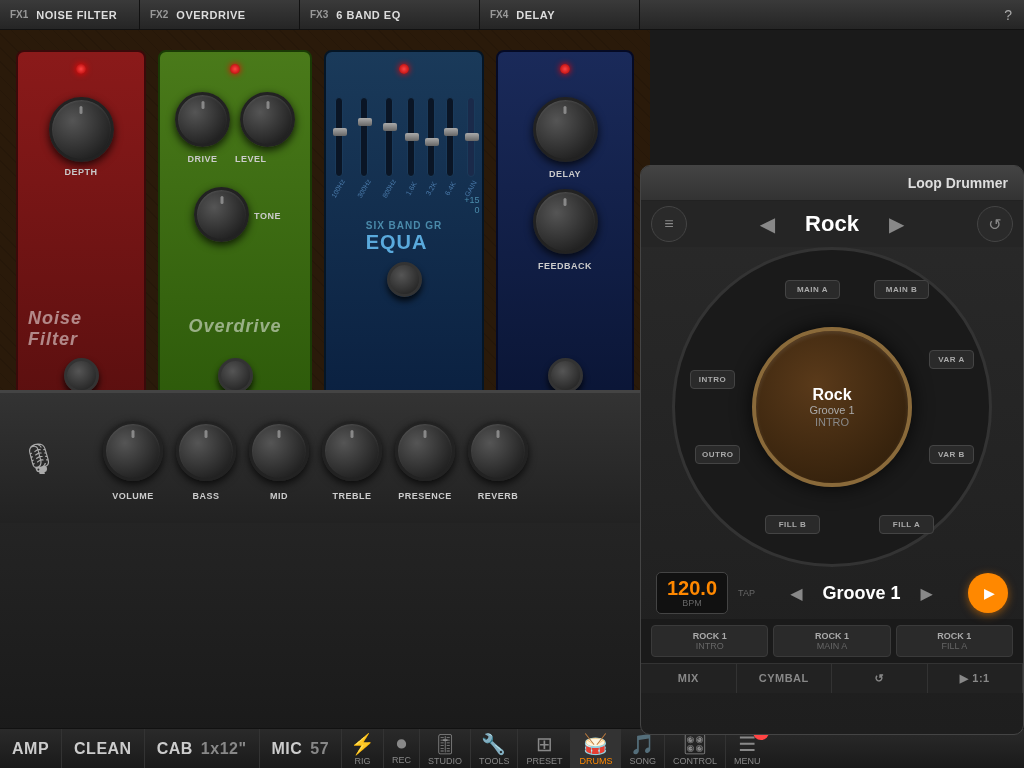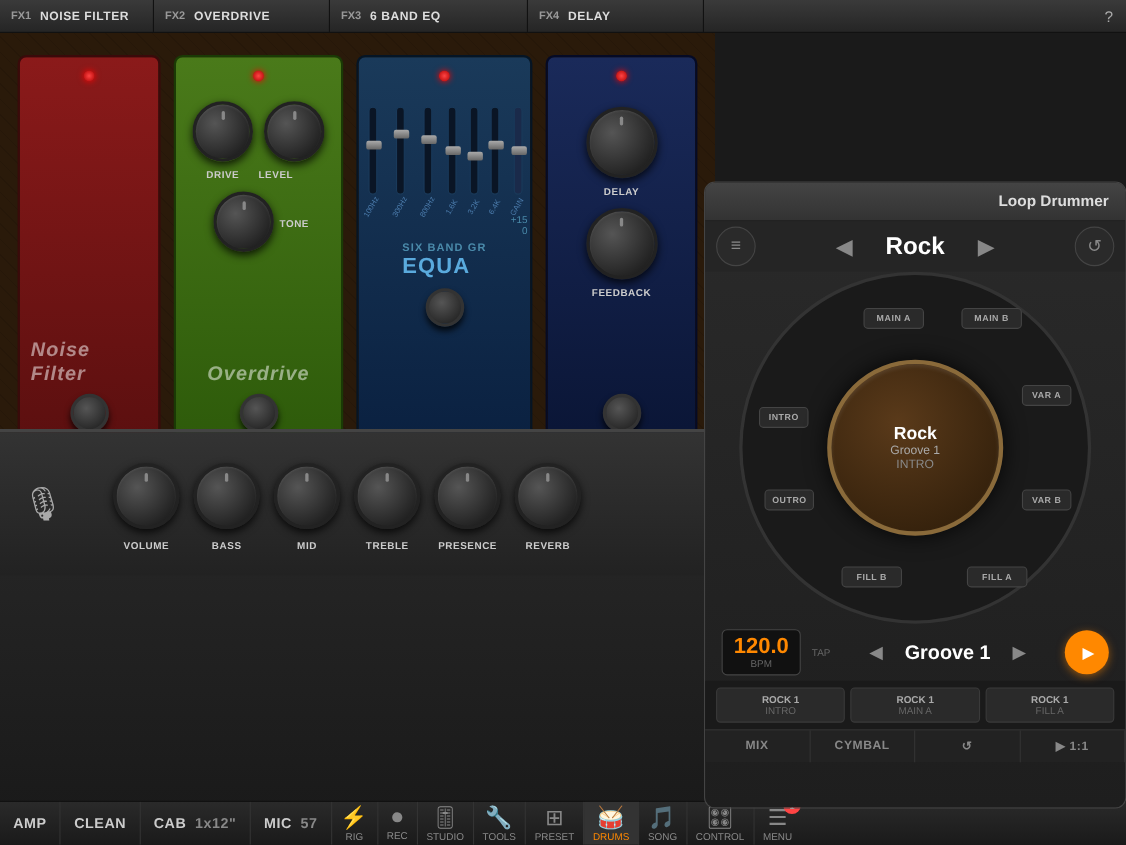--- a/index.html
+++ b/index.html
@@ -460,21 +460,21 @@
       display: flex;
       align-items: center;
       height: 100%;
       padding: 0 12px;
       cursor: pointer;
       border-right: 1px solid #333;
       gap: 5px;
     }
     .bottom-tab-label {
       color: #ccc;
-      font-size: 13px;
+      font-size: 16px;
       font-weight: bold;
       letter-spacing: 0.5px;
     }
 
     .bottom-section {
       display: flex;
       align-items: center;
       height: 100%;
       padding: 0 8px;
       border-right: 1px solid #333;
@@ -578,25 +578,29 @@
     <span class="fx-slot-label">FX4</span>
     <span class="fx-slot-name">DELAY</span>
   </div>
   <div class="help-btn">?</div>
 </div>
 
 <div class="pedal-area">
 
   <div class="pedal pedal-noise" style="max-width:130px;">
     <div class="led"></div>
+    <div style="margin-top:25px;">
+      <div class="knob knob-large"></div>
+      <div class="knob-label">DEPTH</div>
+    </div>
     <div class="pedal-name">Noise Filter</div>
     <div class="footswitch"></div>
   </div>
 
-  <div class="pedal pedal-overdrive" style="max-width:160px;">
+  <div class="pedal pedal-overdrive" style="max-width:160px;gap:13px;">
     <div class="led"></div>
     <div class="overdrive-knobs-top">
       <div style="display:flex;flex-direction:column;align-items:center;">
         <div class="knob knob-medium"></div>
         <div class="knob-label">DRIVE</div>
       </div>
       <div style="display:flex;flex-direction:column;align-items:flex-start;">
         <div class="knob knob-medium"></div>
         <div class="knob-label">LEVEL</div>
       </div>

